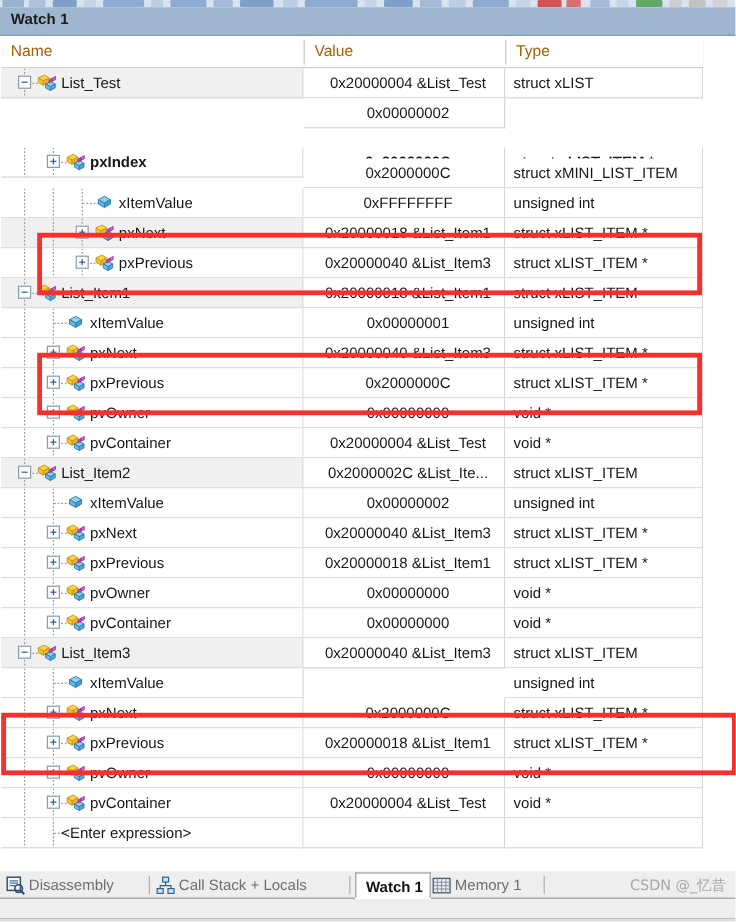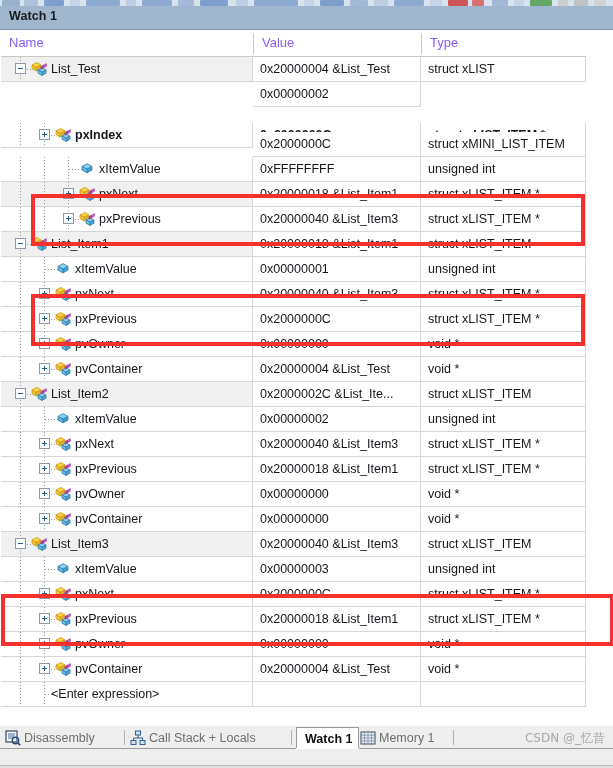--- a/index.html
+++ b/index.html
@@ -35,41 +35,41 @@
     position:absolute;left:0;top:30px;width:613px;height:695px;
     background:#ffffff;box-sizing:border-box;
     border-left:1px solid #ffffff;
   }
   .hdr{
     position:absolute;left:0;top:0;width:613px;height:27px;
     background:#ffffff;border-bottom:1px solid #c8c8c8;box-sizing:border-box;
   }
   .hdr .hcell{
     position:absolute;top:0;height:26px;line-height:26px;
-    font-size:13px;color:#8b5cf6;padding-left:8px;box-sizing:border-box;
+    font-size:13px;color:#a16207;padding-left:8px;box-sizing:border-box;
   }
   .hdr .hsep{position:absolute;top:3px;width:1px;height:21px;background:#c8c8c8;}
 
   .rows{position:absolute;left:0;top:27px;width:613px;height:668px;}
 
   .row{
     position:absolute;left:0;width:613px;height:25px;
     box-sizing:border-box;
   }
   .cell{
     position:absolute;top:0;height:25px;line-height:25px;
     font-size:12.5px;color:#14181c;box-sizing:border-box;
     white-space:nowrap;overflow:hidden;
     border-bottom:1px solid #d6d6d6;
     border-right:1px solid #d6d6d6;
     background:#ffffff;
   }
   .cell.sel{background:#f0f0f0;}
   .c-name{left:0;width:252px;border-right:1px solid #d6d6d6;}
-  .c-val {left:252px;width:168px;padding-left:7px;}
+  .c-val {left:252px;width:168px;padding-left:7px;text-align:center;}
   .c-type{left:420px;width:165px;padding-left:7px;}
   .c-pad {left:585px;width:28px;border-right:none;}
   .nmtext{position:absolute;top:0;height:25px;line-height:25px;font-size:12.5px;color:#14181c;}
 
   
   .guide{
     position:absolute;width:1px;top:0;height:25px;
     background-image:linear-gradient(to bottom,#9a9a9a 50%,rgba(0,0,0,0) 0%);
     background-size:1px 3px;background-repeat:repeat-y;
   }
@@ -611,21 +611,20 @@
             <div class="elbow" style="left: 44px; width: 13px;"></div>
             <div class="ico" style="left: 53px;">
               <svg width="18" height="16" viewBox="0 0 18 16">
                 <path d="M4 5.4 L9 2.6 L14 5.4 L9 8.2 Z" fill="#8fd0f0" stroke="#2f7fae" stroke-width=".8"></path>
                 <path d="M9 8.2 L14 5.4 L14 9.1 L9 11.9 Z" fill="#3f9ed0" stroke="#2f7fae" stroke-width=".8"></path>
                 <path d="M4 5.4 L9 8.2 L9 11.9 L4 9.1 Z" fill="#63b8e2" stroke="#2f7fae" stroke-width=".8"></path>
               </svg>
             </div>
             <div class="nmtext" style="left: 74px;">xItemValue</div>
           </div>
-          <div class="cell c-val">0x00000003</div>
           <div class="cell c-type">unsigned int</div>
           <div class="cell c-pad" style="border-bottom: none;"></div>
         </div>
         <div class="row" style="top: 525px;">
           <div class="cell c-name">
             <div class="guide" style="left: 19px;"></div>
             <div class="guide" style="left: 43px;"></div>
             <div class="elbow" style="left: 44px; width: 13px;"></div>
             <div class="exp plus" style="left: 38px;"></div>
             <div class="ico" style="left: 53px;">

